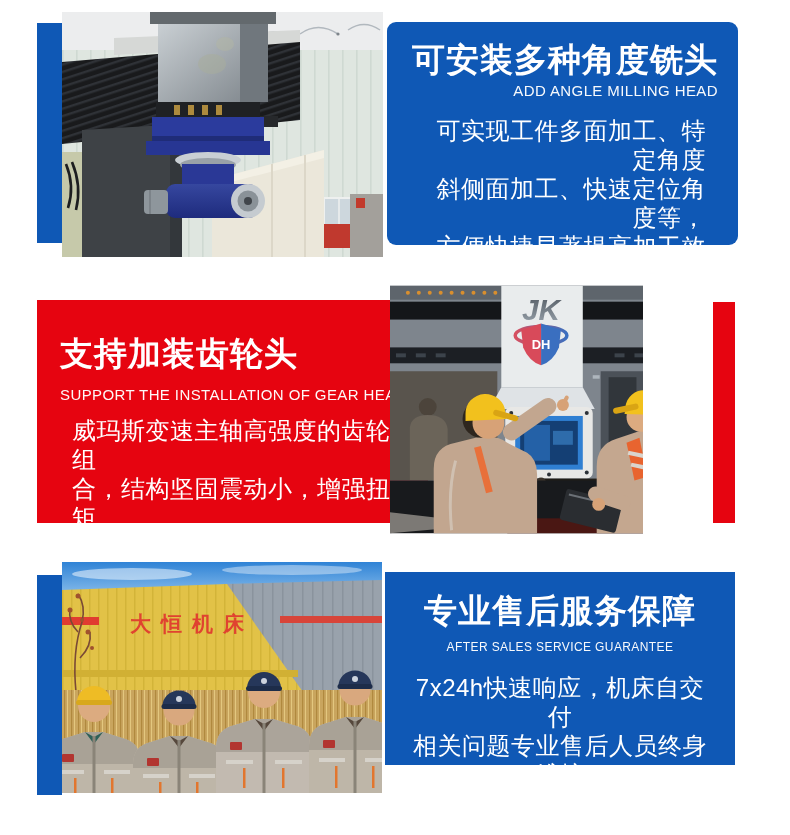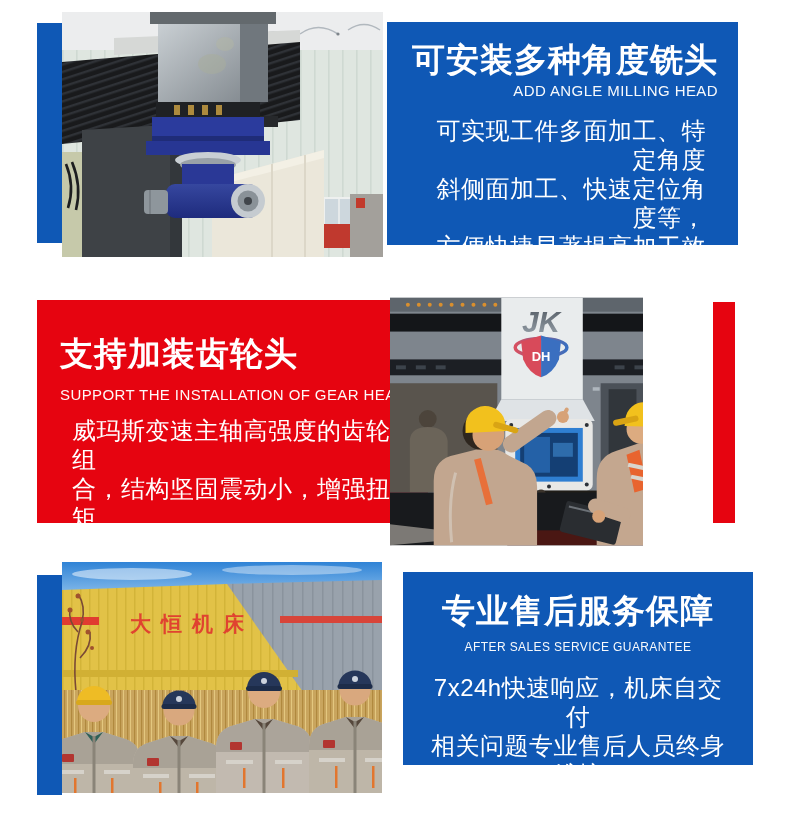--- a/index.html
+++ b/index.html
@@ -105,21 +105,21 @@
         <line x1="182" y1="173" x2="182" y2="205" stroke="#c7ccd1" stroke-width="2.5"></line>
         <rect x="82" y="178" width="24" height="24" rx="4" fill="#8e969c"></rect>
         <line x1="88" y1="178" x2="88" y2="202" stroke="#767d83" stroke-width="1.5"></line>
         <circle cx="186" cy="189" r="17" fill="#c5cbd0"></circle>
         <circle cx="186" cy="189" r="10.5" fill="#8a9298"></circle>
         <circle cx="186" cy="189" r="4" fill="#41464b"></circle>
       </g>
     </svg>
   </figure>
 
-  <div class="abs panel blue p1 ta-r" style="left:387px;top:22px;width:351px;height:223px;">
+  <div class="abs panel blue p1 ta-r" style="left:387px;top:22px;width:351px;height:223px;border-radius:9px;">
     <h2>可安装多种角度铣头</h2>
     <div class="sub">ADD ANGLE MILLING HEAD</div>
     <p class="body">
       <span>可实现工件多面加工、特定角度</span>
       <span>斜侧面加工、快速定位角度等，</span>
       <span>方便快捷显著提高加工效率</span>
     </p>
   </div>
 
   <div class="abs panel red p2 ta-l" style="left:37px;top:300px;width:391px;height:223px;">
@@ -127,21 +127,21 @@
     <div class="sub">SUPPORT THE INSTALLATION OF GEAR HEAD</div>
     <p class="body">
       <span>威玛斯变速主轴高强度的齿轮组</span>
       <span>合，结构坚固震动小，增强扭矩</span>
       <span>重切削利器</span>
     </p>
   </div>
 
   <div class="abs accent red" style="left:713px;top:302px;width:22px;height:221px;"></div>
 
-  <figure class="abs" style="left:390px;top:297px;width:253px;height:249px;">
+  <figure class="abs" style="left:390px;top:285px;width:253px;height:249px;">
     <svg width="318" height="249" viewBox="0 0 320 249">
       <defs>
         <linearGradient id="gJK" x1="0" y1="0" x2="0" y2="1">
           <stop offset="0" stop-color="#4e565e"></stop>
             <stop offset="1" stop-color="#9aa4ad"></stop>
         </linearGradient>
         <linearGradient id="gRing" x1="0" y1="0" x2="1" y2="0">
           <stop offset="0" stop-color="#d85060"></stop>
             <stop offset="1" stop-color="#3a6fc0"></stop>
         </linearGradient>
@@ -371,21 +371,21 @@
           <rect x="17" y="78" width="2.5" height="22" fill="#e2762e"></rect>
         <rect x="-32" y="52" width="12" height="8" rx="1" fill="#b23530"></rect>
         <circle cx="0" cy="2" r="15.5" fill="#d9a87e"></circle>
         <path d="M-16.5,-2 A16.5,15.5 0 0 1 16.5,-2 Z" fill="#26375a"></path>
         <rect x="-17.5" y="-4" width="35" height="5" rx="2.5" fill="#1d2c49"></rect>
         <circle cx="0" cy="-9" r="3" fill="#cdd3de"></circle>
       </g>
     </svg>
   </figure>
 
-  <div class="abs panel blue p3 ta-c" style="left:403px;top:572px;width:350px;height:193px;">
+  <div class="abs panel blue p3 ta-c" style="left:385px;top:572px;width:350px;height:193px;">
     <h2>专业售后服务保障</h2>
     <div class="sub">AFTER SALES SERVICE GUARANTEE</div>
     <p class="body">
       <span>7x24h快速响应，机床自交付</span>
       <span>相关问题专业售后人员终身维护</span>
     </p>
   </div>
 
 </div>
 

